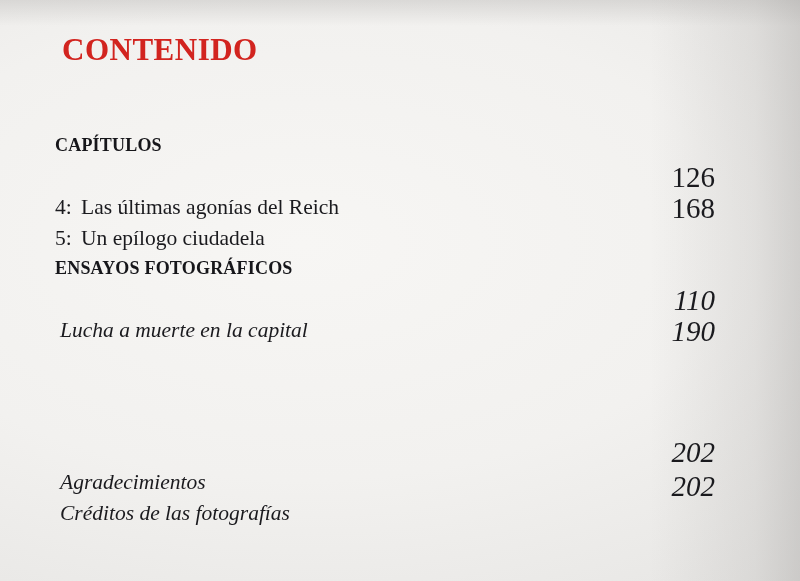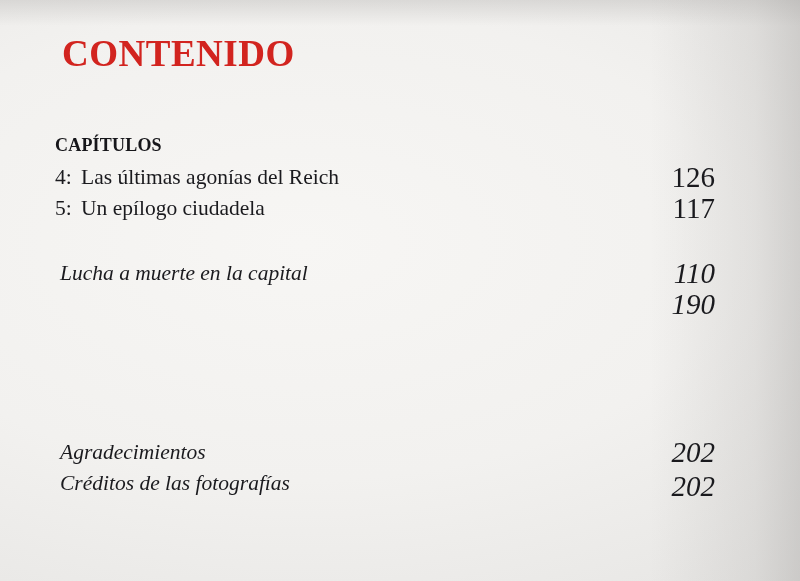--- a/index.html
+++ b/index.html
@@ -41,21 +41,21 @@
 
   .content {
     position: relative;
     z-index: 2;
   }
 
   .doc-title {
     position: absolute;
     left: 62px;
     top: 32px;
-    font-size: 37px;
+    font-size: 31px;
     font-weight: bold;
     letter-spacing: 0.5px;
     color: #d2241f;
     font-family: "Liberation Serif", serif;
   }
 
   .section {
     position: absolute;
     left: 55px;
     width: 700px;
@@ -79,20 +79,21 @@
     font-size: 21.5px;
     color: #1a1a1e;
   }
   .entry .num-col {
     display: inline-block;
     width: 26px;
     text-align: left;
   }
   .entry .label {
     display: inline-block;
+    margin-top: 30px;
   }
   .entry .page {
     position: absolute;
     right: 40px;
     text-align: right;
     font-size: 29px;
     color: #1a1a1e;
   }
 
   
@@ -113,25 +114,26 @@
     <div class="section section-chapters">
       <div class="section-heading">CAPÍTULOS</div>
 
       <div class="entry">
         <span class="num-col">4:</span><span class="label">Las últimas agonías del Reich</span>
         <span class="page">126</span>
       </div>
 
       <div class="entry">
         <span class="num-col">5:</span><span class="label">Un epílogo ciudadela</span>
-        <span class="page">117</span>
+        <span class="page">168</span>
       </div>
     </div>
 
     <div class="section section-photo">
+      <div class="section-heading">ENSAYOS FOTOGRÁFICOS</div>
 
       <div class="entry indent">
         <span class="label">Lucha a muerte en la capital</span>
         <span class="page">110</span>
       </div>
 
 
 
       <div class="entry indent">
         <span class="page">190</span>

